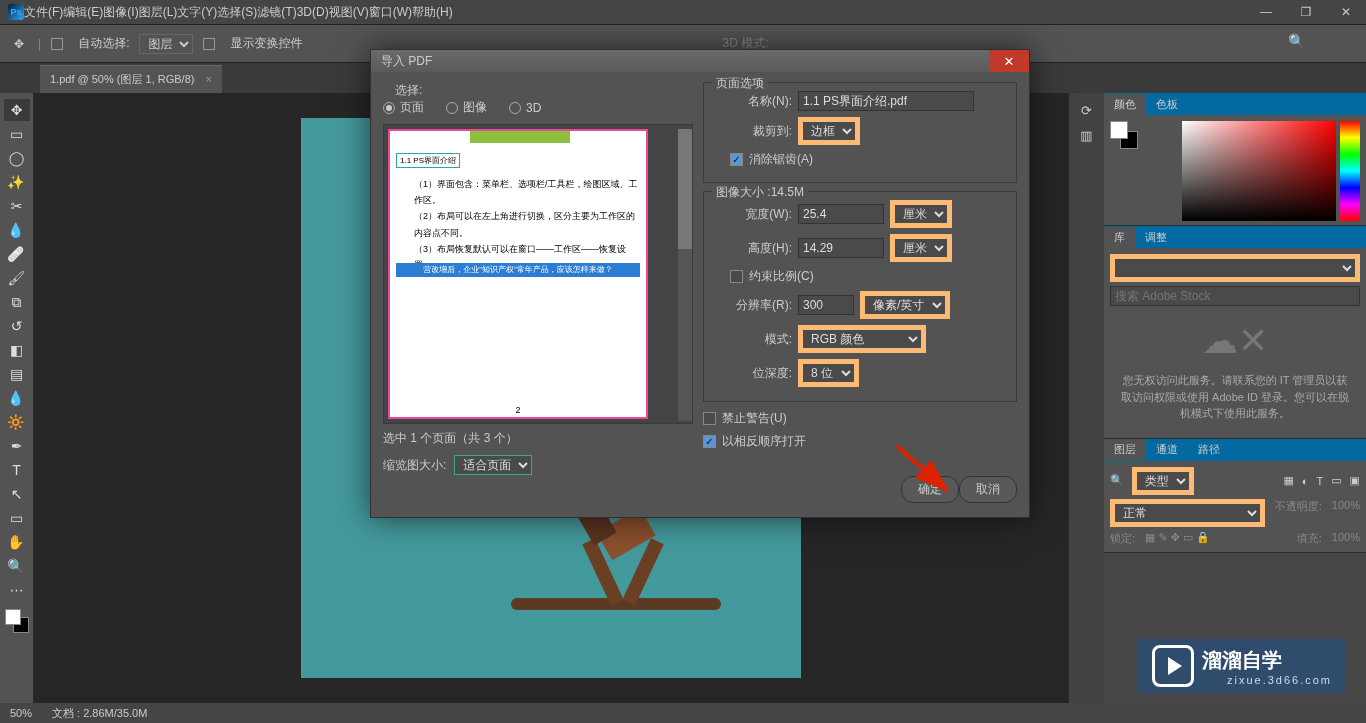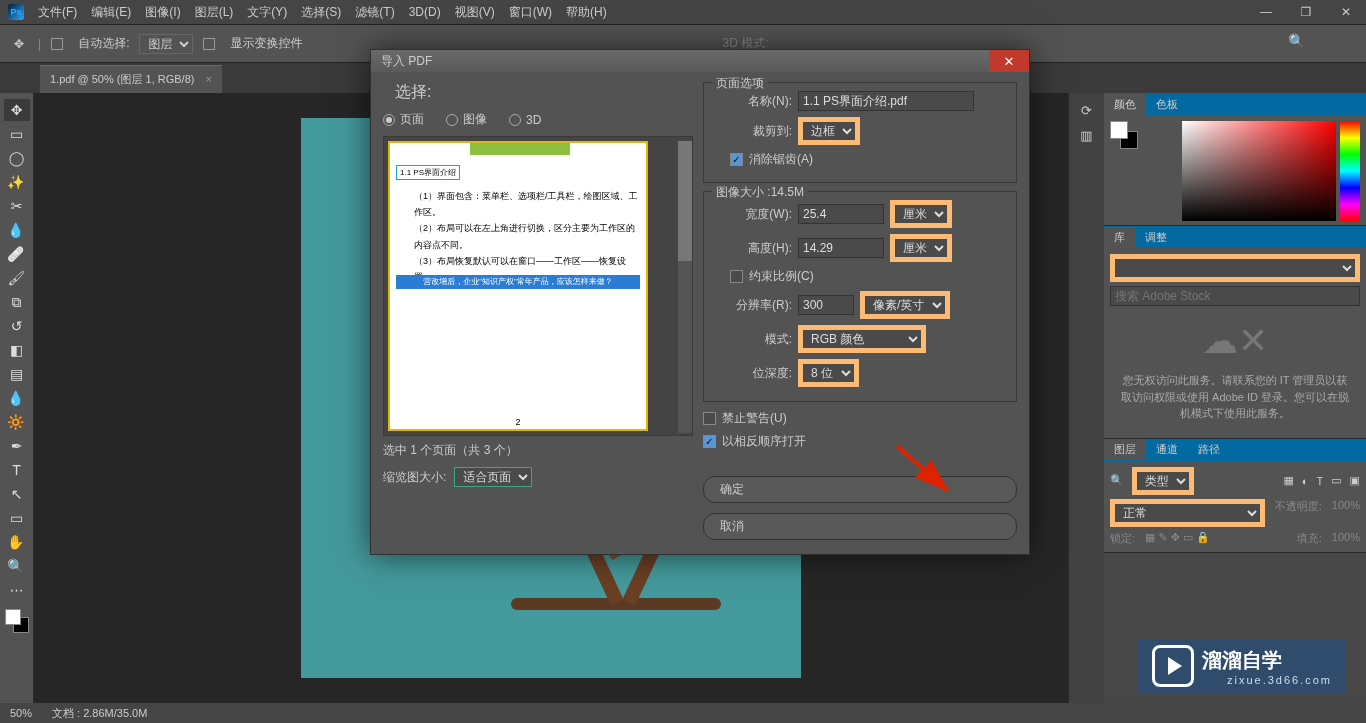--- a/index.html
+++ b/index.html
@@ -1,17 +1,17 @@
 <!DOCTYPE html>
 <html><head>
 <meta charset="utf-8">
 <style>
 * { margin:0; padding:0; box-sizing:border-box; font-family:"Microsoft YaHei",sans-serif; user-select:none; }
 body { width:1366px; height:723px; background:#323232; overflow:hidden; position:relative; font-size:12px; color:#ccc; }
-.menubar { height:25px; background:#454545; display:flex; align-items:center; padding-left:8px; gap:14px; border-bottom:1px solid #222; }
+.menubar { height:25px; background:#454545; display:flex; align-items:center; padding-left:8px; border-bottom:1px solid #222; }
 .menubar .logo { width:16px; height:16px; background:linear-gradient(135deg,#001e36,#31a8ff); border-radius:3px; font-size:9px; color:#31a8ff; display:flex; align-items:center; justify-content:center; font-weight:bold; }
 .menubar .mitem { cursor:pointer; }
 .winctrl { margin-left:auto; display:flex; }
 .winctrl span { width:40px; text-align:center; cursor:pointer; }
 .optbar { height:38px; background:#535353; display:flex; align-items:center; padding-left:10px; gap:10px; border-bottom:1px solid #222; }
 .optbar .ico { width:18px; height:18px; display:flex; align-items:center; justify-content:center; }
 .cb { width:12px; height:12px; border:1px solid #999; display:inline-block; margin-right:5px; }
 .optbar select { background:#535353; color:#ccc; border:1px solid #666; padding:1px 4px; font-size:12px; }
 .tabbar { height:30px; background:#3a3a3a; display:flex; align-items:flex-end; padding-left:40px; }
 .doctab { background:#535353; padding:6px 10px; font-size:11px; color:#ccc; border-top:1px solid #666; position:relative; }
@@ -41,45 +41,45 @@
 .libmsg { text-align:center; color:#aaa; padding:10px; font-size:11px; line-height:1.5; }
 .statusbar { height:20px; background:#454545; display:flex; align-items:center; padding-left:10px; gap:20px; font-size:11px; }
 
 
 .dialog { position:absolute; left:370px; top:49px; width:660px; background:#535353; border:1px solid #303030; box-shadow:0 0 30px rgba(0,0,0,.6);}
 .dlgtitle { height:22px; background:linear-gradient(#6a6a6a,#5a5a5a); display:flex; align-items:center; padding-left:10px; font-size:12px; }
 .dlgclose { margin-left:auto; width:40px; height:22px; background:#c0392b; color:#fff; display:flex; align-items:center; justify-content:center; cursor:pointer; font-size:13px;}
 .dlgbody { display:flex; padding:10px 12px 14px; gap:10px; }
 .dlgleft { width:310px; }
 .dlgright { flex:1; }
-.selhead { font-size:16px; margin-bottom:8px; margin-left:12px; }
+.selhead { font-size:12px; margin-left:12px; }
 .radios { display:flex; gap:22px; margin-bottom:8px; font-size:12px;align-items:center; }
 .radio { display:flex; align-items:center; gap:5px; }
 .radio .dot { width:12px; height:12px; border:1px solid #aaa; border-radius:50%; display:flex; align-items:center; justify-content:center; }
 .radio.sel .dot::after { content:""; width:6px; height:6px; background:#ccc; border-radius:50%; display:block; }
 .thumbwrap { border:1px solid #3a3a3a; height:300px; background:#444; padding:4px; position:relative; overflow:hidden; }
-.thumbpage { background:#fff; width:260px; height:290px; border:2px solid #eab308; color:#000; font-size:9px; padding:6px; position:relative; }
+.thumbpage { background:#fff; width:260px; height:290px; border:2px solid #ec4899; color:#000; font-size:9px; padding:6px; position:relative; }
 .thumbpage .greenbar { position:absolute; top:0; left:80px; width:100px; height:12px; background:#8fbf3f; }
 .thumbpage .titlebox { border:1px solid #2aa; padding:1px 3px; display:inline-block; margin-top:16px; font-size:8px; }
 .thumbpage .bluebar { position:absolute; bottom:140px; left:6px; right:6px; height:14px; background:#2b7cd3; color:#fff; font-size:8px; text-align:center; line-height:14px; }
 .thumbscroll { position:absolute; right:0; top:4px; width:14px; height:292px; background:#555; }
 .thumbscroll .handle { width:100%; height:120px; background:#777; }
 .selinfo { margin-top:6px; font-size:12px; }
 .thumbsz { margin-top:8px; display:flex; align-items:center; gap:8px; font-size:12px; }
 .pageopt { border:1px solid #3a3a3a; padding:8px 26px; margin-bottom:8px; position:relative; }
 .pageopt .grptitle { position:absolute; top:-8px; left:8px; background:#535353; padding:0 4px; font-size:12px; }
 .frow { display:flex; align-items:center; margin-bottom:6px; font-size:12px; }
 .frow label { width:62px; text-align:right; margin-right:6px; }
 .tinput { background:#4a4a4a; border:1px solid #333; color:#ddd; padding:2px 4px; font-size:12px; width:86px; }
 .tinput.long { width:176px; }
 .tsel { background:#4a4a4a; border:5px solid #fdba74; color:#ddd; padding:1px 4px; font-size:12px; }
 .ck { width:13px; height:13px; border:1px solid #888; display:inline-flex; margin-right:6px; align-items:center; justify-content:center; background:#4a4a4a; }
 .ck.on { background:#5a95d6; }
 .ck.on::after { content:"✓"; font-size:10px; color:#111; }
-.btns { display:flex; justify-content:flex-end; gap:10px; margin-top:26px;flex-direction:column; }
+.btns { display:flex; justify-content:flex-end; margin-top:26px; }
 .btn { border:1px solid #333; background:#585858; padding:4px 16px; border-radius:12px; cursor:pointer; font-size:12px; }
 .arrow { position:absolute; width:70px; height:60px; pointer-events:none; }
 .arrow svg { width:100%; height:100%; }
 .watermark { position:absolute; right:20px; bottom:30px; display:flex; align-items:center; gap:8px; background:rgba(30,80,140,.55); padding:6px 14px; }
 .watermark .play { width:42px; height:42px; border:3px solid #fff; border-radius:8px; display:flex; align-items:center; justify-content:center; }
 .watermark .play::after { content:""; border-left:14px solid #fff; border-top:9px solid transparent; border-bottom:9px solid transparent; margin-left:4px; }
 .watermark .txt { font-size:20px; font-weight:bold; color:#fff; }
 .watermark .sub { font-size:11px; color:#cde; letter-spacing:2px;margin-left:25px; }
 .layerrow { display:flex; gap:8px; align-items:center; }
 .layerctl { display:flex; gap:10px; font-size:11px; color:#888; margin-top:4px; }

